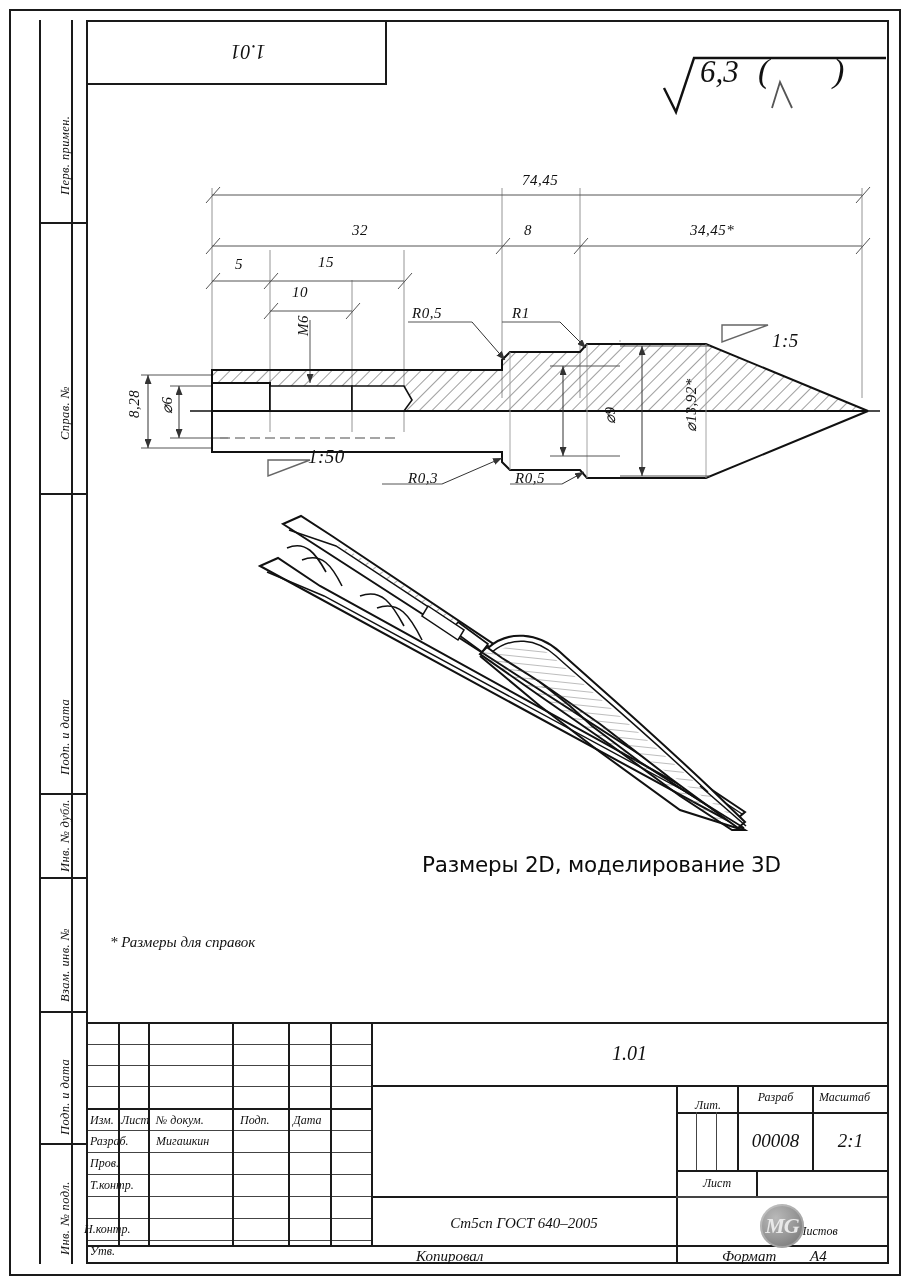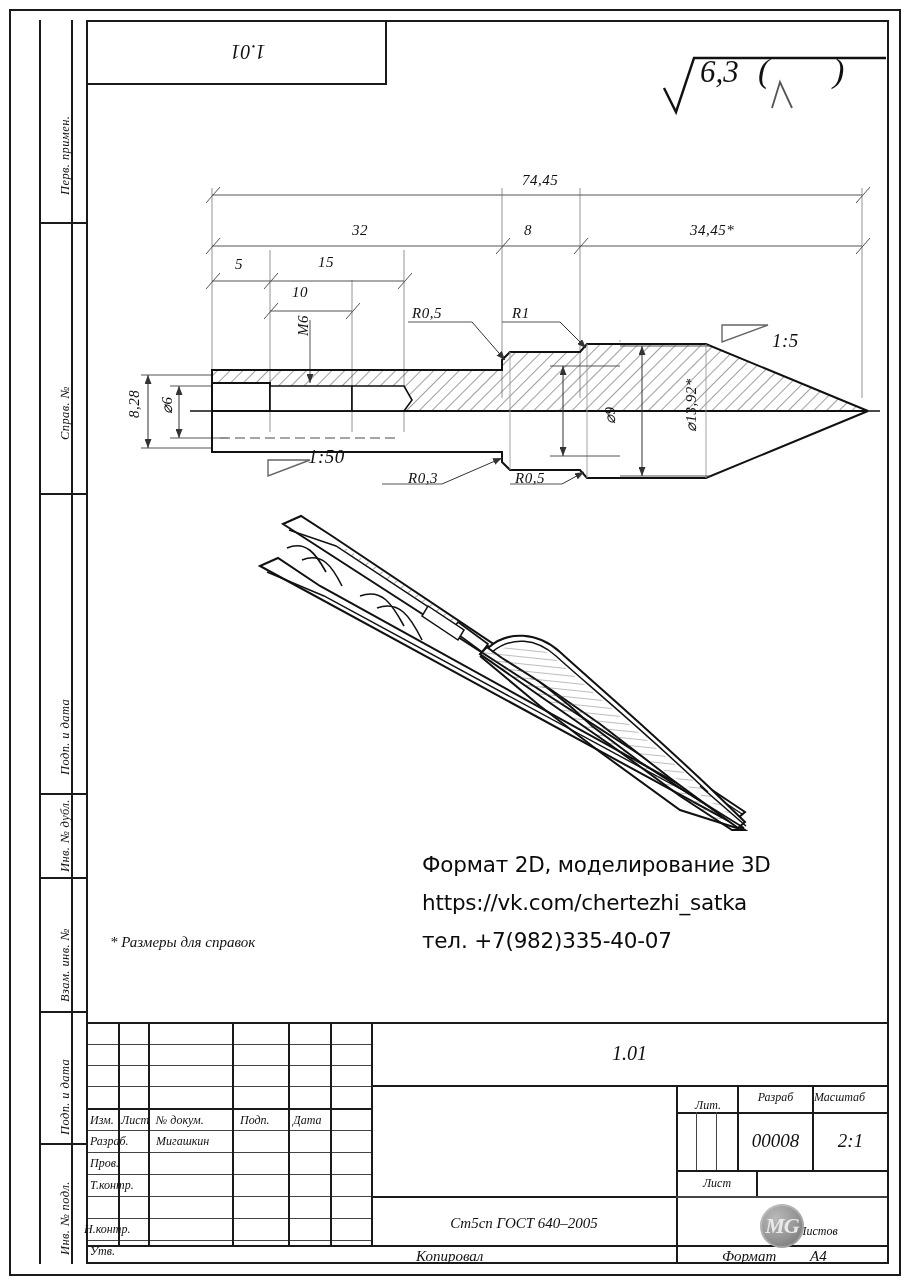--- a/index.html
+++ b/index.html
@@ -324,23 +324,21 @@
     <g stroke="#111" stroke-width="1.6" fill="none">
       <path d="M460,286 L506,326"></path>
       <path d="M430,282 L504,328"></path>
     </g>
 
     <path d="M240,156 L264,176 L300,206 L360,252 L440,310 L503,330" fill="none" stroke="#111" stroke-width="2"></path>
   </svg>
 
   <div class="txt" style="left:110px;top:934px;font-size:15px;">* Размеры для справок</div>
 
-  <div class="ad" style="top:852px;">Формат 2D, моделирование 3D</div>
-  <div class="ad" style="top:890px;">https://vk.com/chertezhi_satka</div>
-  <div class="ad" style="top:928px;">тел. +7(982)335-40-07</div>
+  <div class="ad" style="top:852px;">Размеры 2D, моделирование 3D</div>
 
   <div class="ln" style="left:88px;top:1022px;width:799px;height:2px;"></div>
   <div class="ln" style="left:88px;top:1108px;width:284px;height:2px;"></div>
   <div class="ln" style="left:372px;top:1085px;width:515px;height:2px;"></div>
   <div class="ln" style="left:372px;top:1196px;width:515px;height:2px;"></div>
   <div class="ln" style="left:88px;top:1245px;width:799px;height:2px;"></div>
 
   <div class="ln thin" style="left:88px;top:1044px;width:284px;height:1px;"></div>
   <div class="ln thin" style="left:88px;top:1065px;width:284px;height:1px;"></div>
   <div class="ln thin" style="left:88px;top:1086px;width:284px;height:1px;"></div>
@@ -382,21 +380,21 @@
   <div class="tb" style="left:84px;top:1222px;">Н.контр.</div>
   <div class="tb" style="left:90px;top:1244px;">Утв.</div>
 
   <div class="tb" style="left:156px;top:1134px;">Мигашкин</div>
 
   <div class="tb tb-big" style="left:372px;top:1042px;width:515px;text-align:center;">1.01</div>
   <div class="tb tb-mid" style="left:372px;top:1215px;width:304px;text-align:center;">Ст5сп  ГОСТ 640–2005</div>
 
   <div class="tb" style="left:680px;top:1090px;width:56px;text-align:center;margin-top:8px;">Лит.</div>
   <div class="tb" style="left:739px;top:1090px;width:73px;text-align:center;">Разраб</div>
-  <div class="tb" style="left:814px;top:1090px;width:61px;text-align:left;">Масштаб</div>
+  <div class="tb" style="left:814px;top:1090px;width:61px;text-align:center;">Масштаб</div>
 
   <div class="tb tb-mid" style="left:739px;top:1130px;width:73px;text-align:center;font-size:19px;">00008</div>
   <div class="tb tb-mid" style="left:814px;top:1130px;width:73px;text-align:center;font-size:19px;">2:1</div>
 
   <div class="tb" style="left:680px;top:1176px;width:74px;text-align:center;">Лист</div>
   <div class="tb" style="left:758px;top:1224px;width:80px;text-align:center;margin-left:20px;">Листов</div>
 
   <div class="logo" style="left:760px;top:1204px;">
     <span>MG</span>
   </div>

